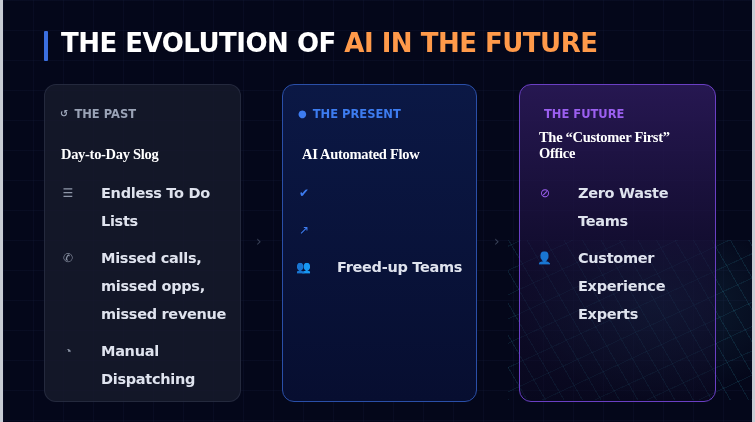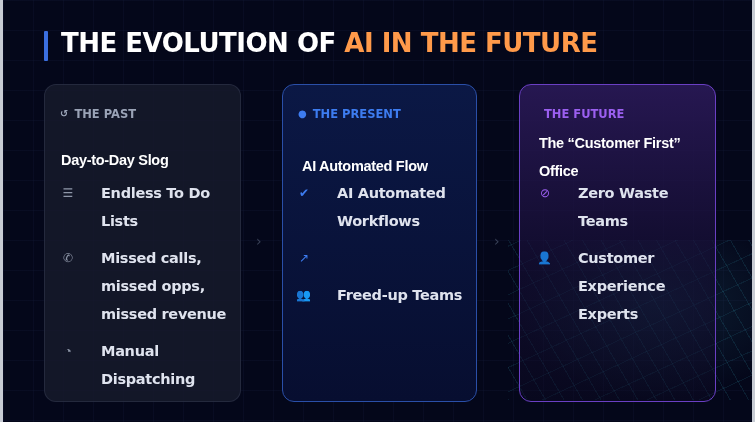--- a/index.html
+++ b/index.html
@@ -46,25 +46,25 @@
       position: absolute; top: 22px; left: 15px;
       font-family: "DejaVu Sans", sans-serif; font-weight: bold; font-size: 11.5px;
       display: flex; align-items: center; gap: 6px; white-space: nowrap;
     }
     .past .tag { color: #9aa3b6; }
     .present .tag { color: #3d7cf0; }
     .future .tag { color: #9b5ff0; left: 24px; }
     .tag-icon { font-size: 10px; line-height: 1; }
     .heading {
       position: absolute; left: 16px;
-      font-family: Liberation Sans, sans-serif; font-weight: bold; font-size: 14.5px;
-      color: #ffffff; letter-spacing: -0.3px; line-height: 28px;
+      font-family: Liberation Serif, serif; font-weight: bold; font-size: 14.5px;
+      color: #ffffff; letter-spacing: -0.3px; line-height: 16px;
     }
     .past .heading { top: 61px; }
-    .present .heading { top: 67px; left: 19px; }
+    .present .heading { top: 61px; left: 19px; }
     .future .heading { top: 44px; left: 19px; }
     .items { position: absolute; left: 14px; right: 8px; }
     .past .items { top: 94px; }
     .present .items { top: 94px; left: 12px; }
     .future .items { top: 94px; left: 16px; }
     .item { display: flex; align-items: flex-start; margin-bottom: 9px; }
     .item-icon {
       width: 18px; flex: 0 0 18px; font-size: 12px; line-height: 28px; text-align: center;
     }
     .past .item-icon { color: #8e96a8; }
@@ -114,21 +114,20 @@
 
   <div class="card present">
     <div class="tag">
       <span class="tag-icon">●</span>
       <span>THE PRESENT</span>
     </div>
     <div class="heading">AI Automated Flow</div>
     <div class="items">
       <div class="item">
         <span class="item-icon">✔</span>
-        <span class="item-text" style="width:125px">AI Automated Workflows</span>
       </div>
       <div class="item">
         <span class="item-icon">↗</span>
       </div>
       <div class="item">
         <span class="item-icon">👥</span>
         <span class="item-text">Freed-up Teams</span>
       </div>
     </div>
   </div>

